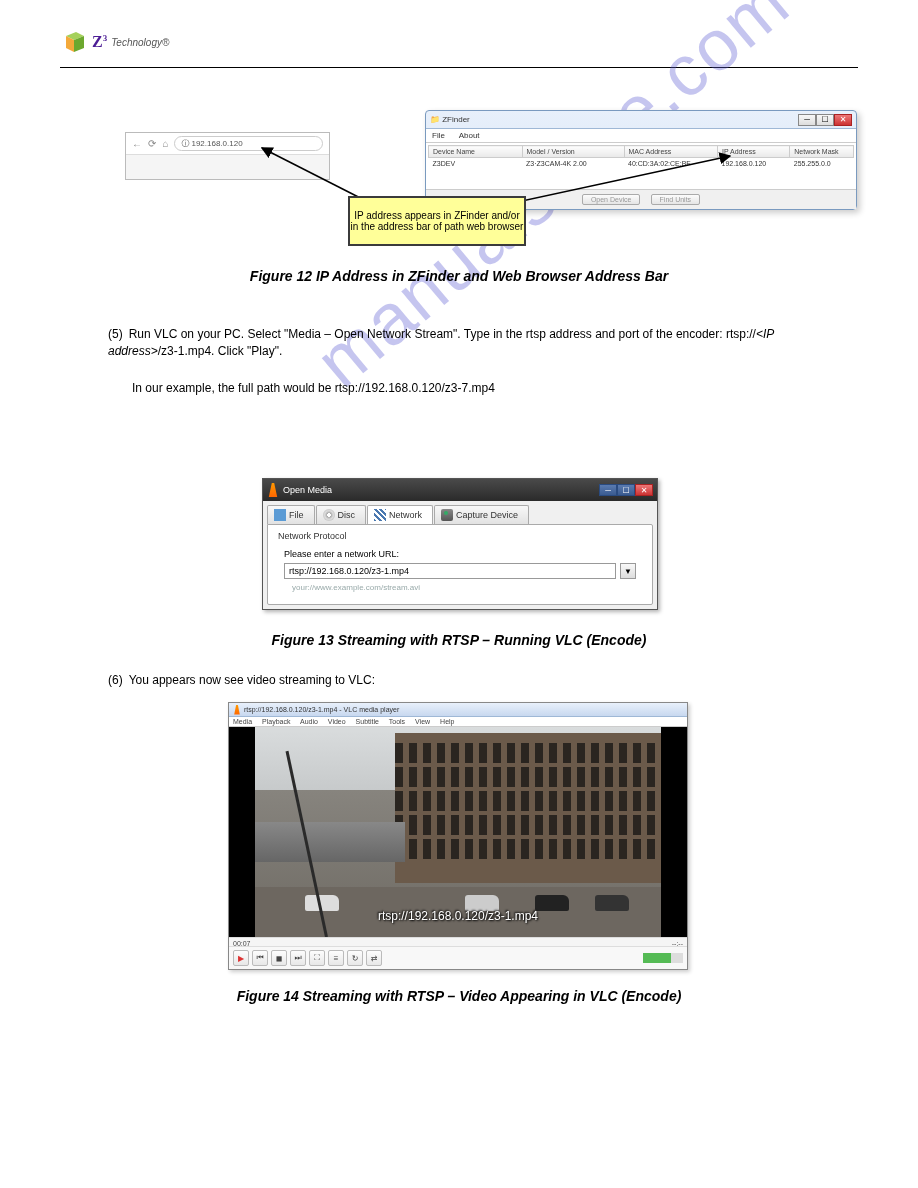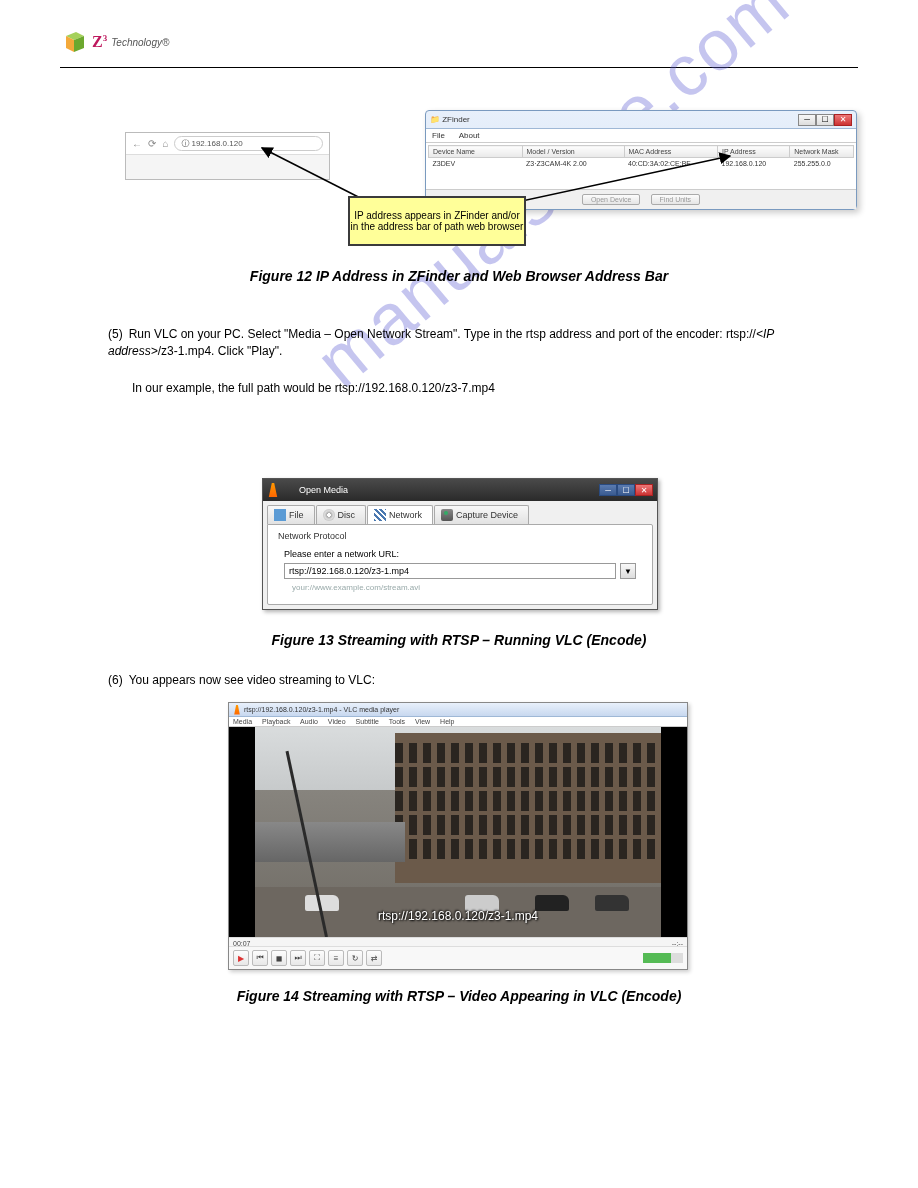--- a/index.html
+++ b/index.html
@@ -31,21 +31,21 @@
     position: relative;
   }
   .logo-text {
     font-size: 10px;
     color: #555;
     font-style: italic;
   }
   .logo-z {
     font-size: 16px;
     font-weight: bold;
-    color: #be185d;
+    color: #4c1d95;
     font-family: serif;
     position: relative;
   }
   .logo-z sup { font-size: 9px; }
 
   
   .browser-snip {
     position: absolute;
     top: 132px;
     left: 125px;
@@ -201,21 +201,21 @@
   }
   .vlc-tbar {
     height: 22px;
     background: linear-gradient(#4a4a4a, #2a2a2a);
     color: #fff;
     display: flex;
     align-items: center;
     justify-content: space-between;
     padding: 0 4px;
   }
-  .vlc-tbar .left { display: flex; align-items: center; gap: 20px; }
+  .vlc-tbar .left { display: flex; align-items: center; gap: 4px; }
   .vlc-cone {
     width: 12px; height: 14px;
     background: linear-gradient(#f90, #f60);
     clip-path: polygon(40% 0, 60% 0, 85% 100%, 15% 100%);
   }
   .vlc-body {
     background: #f0f0f0;
     padding: 4px;
   }
   .vlc-tabs {

